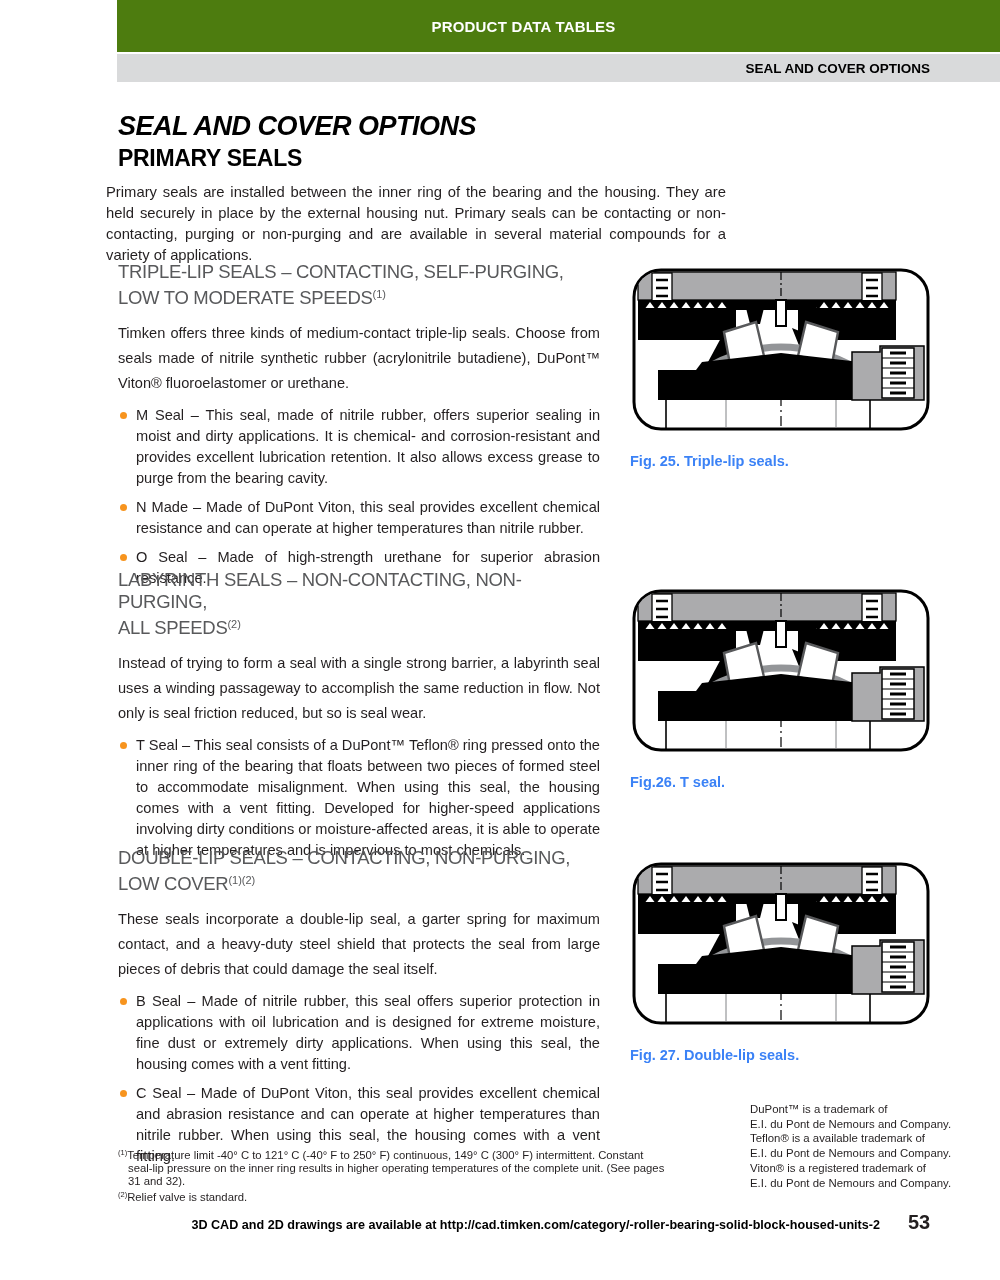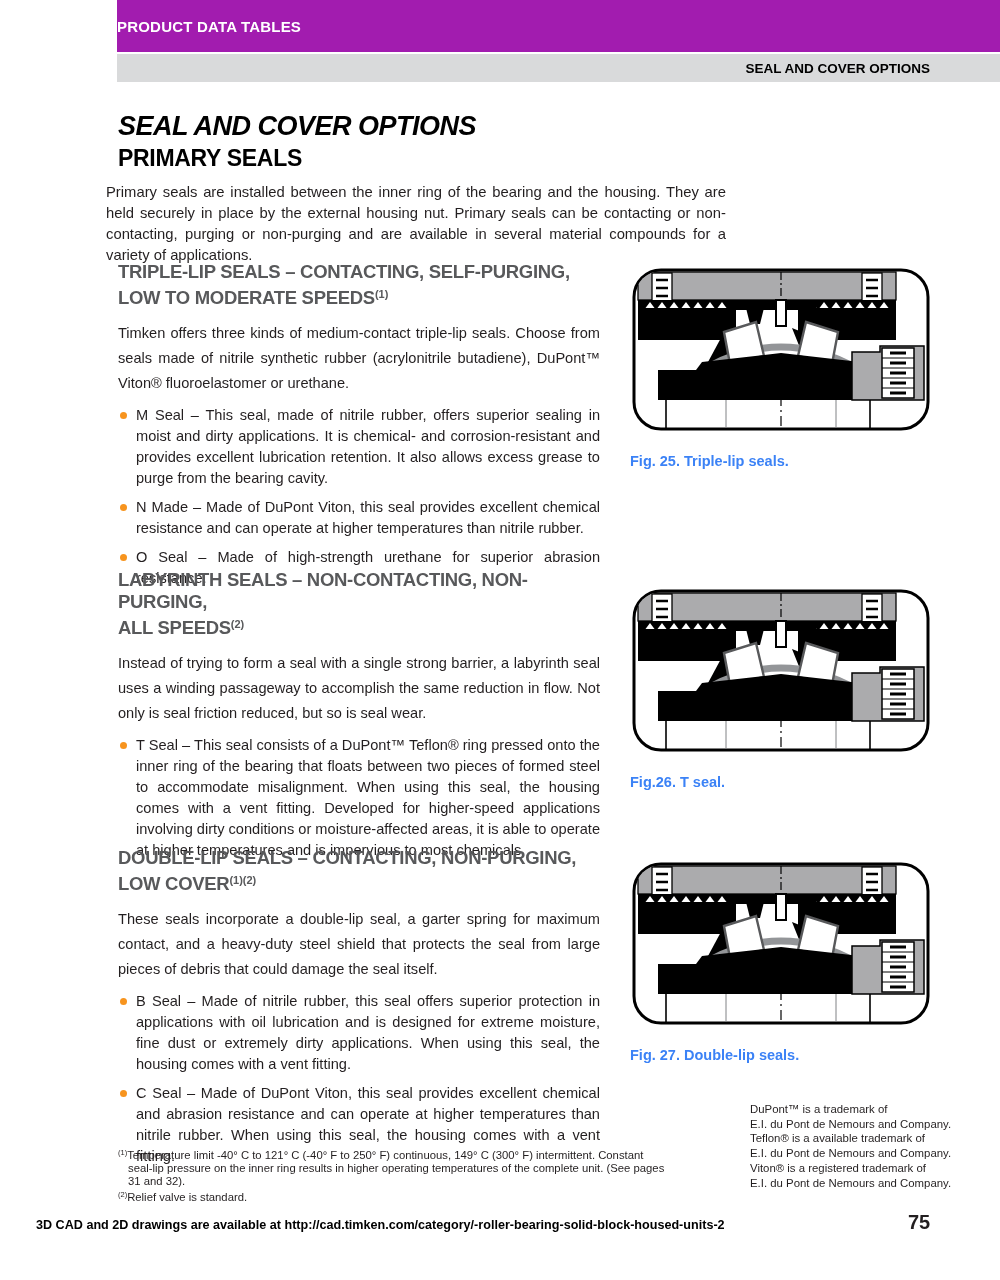--- a/index.html
+++ b/index.html
@@ -8,21 +8,21 @@
     width:1000px; height:1280px; position:relative;
     font-family:"Liberation Sans", sans-serif;
     color:#231f20;
     -webkit-font-smoothing:antialiased;
   }
   .page { position:absolute; inset:0; overflow:hidden; }
 
   
   .bar-black {
     position:absolute; left:117px; right:0; top:0; height:52px;
-    background:#a21caf; display:flex; align-items:center; justify-content:flex-start;
+    background:#4d7c0f; display:flex; align-items:center; justify-content:center;
     padding-right:70px;
   }
   .bar-black span {
     color:#fff; font-weight:bold; font-size:15px; letter-spacing:.2px;
   }
   .bar-gray {
     position:absolute; left:117px; right:0; top:54px; height:28px;
     background:#d9dadb; display:flex; align-items:center; justify-content:flex-end;
     padding-right:70px;
   }
@@ -42,21 +42,21 @@
     position:absolute; left:106px; top:182px; width:620px;
     font-size:14.8px; line-height:21px; text-align:justify;
   }
 
   
   .section { position:absolute; left:118px; width:482px; }
   .sec-1 { top:261px; }
   .sec-2 { top:569px; }
   .sec-3 { top:847px; }
   .section h3 {
-    color:#58595b; font-size:18.5px; line-height:22px; font-weight:bold;
+    color:#58595b; font-size:18.5px; line-height:22px; font-weight:normal;
     letter-spacing:-.3px; margin-bottom:12px;
   }
   .section h3 sup { font-size:11px; vertical-align:6px; letter-spacing:0; }
   .section .body {
     font-size:14.6px; line-height:25px; text-align:justify; margin-bottom:9px;
   }
   ul.bullets { list-style:none; }
   ul.bullets li { display:flex; margin-top:8px; }
   .dot {
     flex:0 0 auto; width:7px; height:7px; border-radius:50%;
@@ -81,21 +81,21 @@
     font-size:11.3px; line-height:13px; padding-left:10px; text-indent:-10px;
   }
   .footnote sup { font-size:7.5px; vertical-align:4px; }
 
   
   .trademarks { position:absolute; left:750px; top:1102px; width:235px; }
   .trademarks div { font-size:11.4px; line-height:14.7px; }
 
   
   .footer-note {
-    position:absolute; left:0; top:1218px; width:880px; text-align:left;
+    position:absolute; left:0; top:1218px; width:880px; text-align:right;
     font-size:12.6px; font-weight:bold; color:#000;padding-left:36px;
   }
   .page-number {
     position:absolute; top:1211px; left:908px; font-size:20px; font-weight:bold;
   }
 </style>
 </head>
 <body>
 
 <div class="page">
@@ -408,15 +408,15 @@
     <div>Viton® is a registered trademark of</div>
     <div>E.I. du Pont de Nemours and Company.</div>
   </div>
 
   <div class="footnotes">
     <p class="footnote"><sup>(1)</sup><span>Temperature limit -40° C to 121° C (-40° F to 250° F) continuous, 149° C (300° F) intermittent. Constant seal-lip pressure on the inner ring results in higher operating temperatures of the complete unit. (See pages 31 and 32).</span></p>
     <p class="footnote"><sup>(2)</sup><span>Relief valve is standard.</span></p>
   </div>
 
   <div class="footer-note">3D CAD and 2D drawings are available at http://cad.timken.com/category/-roller-bearing-solid-block-housed-units-2</div>
-  <div class="page-number">75</div>
+  <div class="page-number">53</div>
 
 </div>
 
 </body></html>

